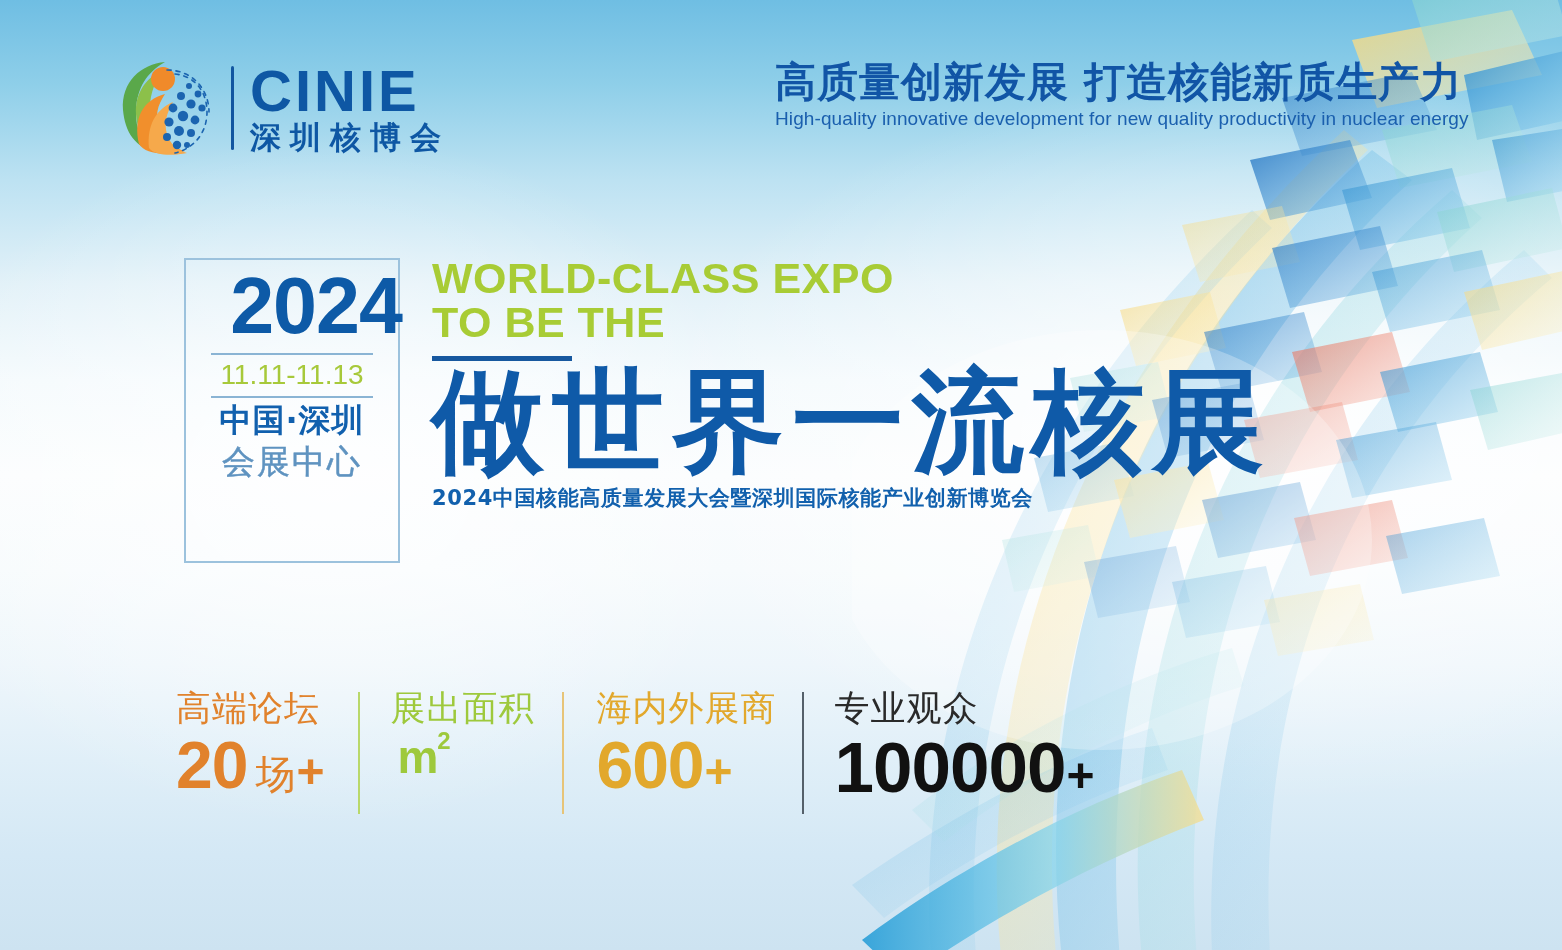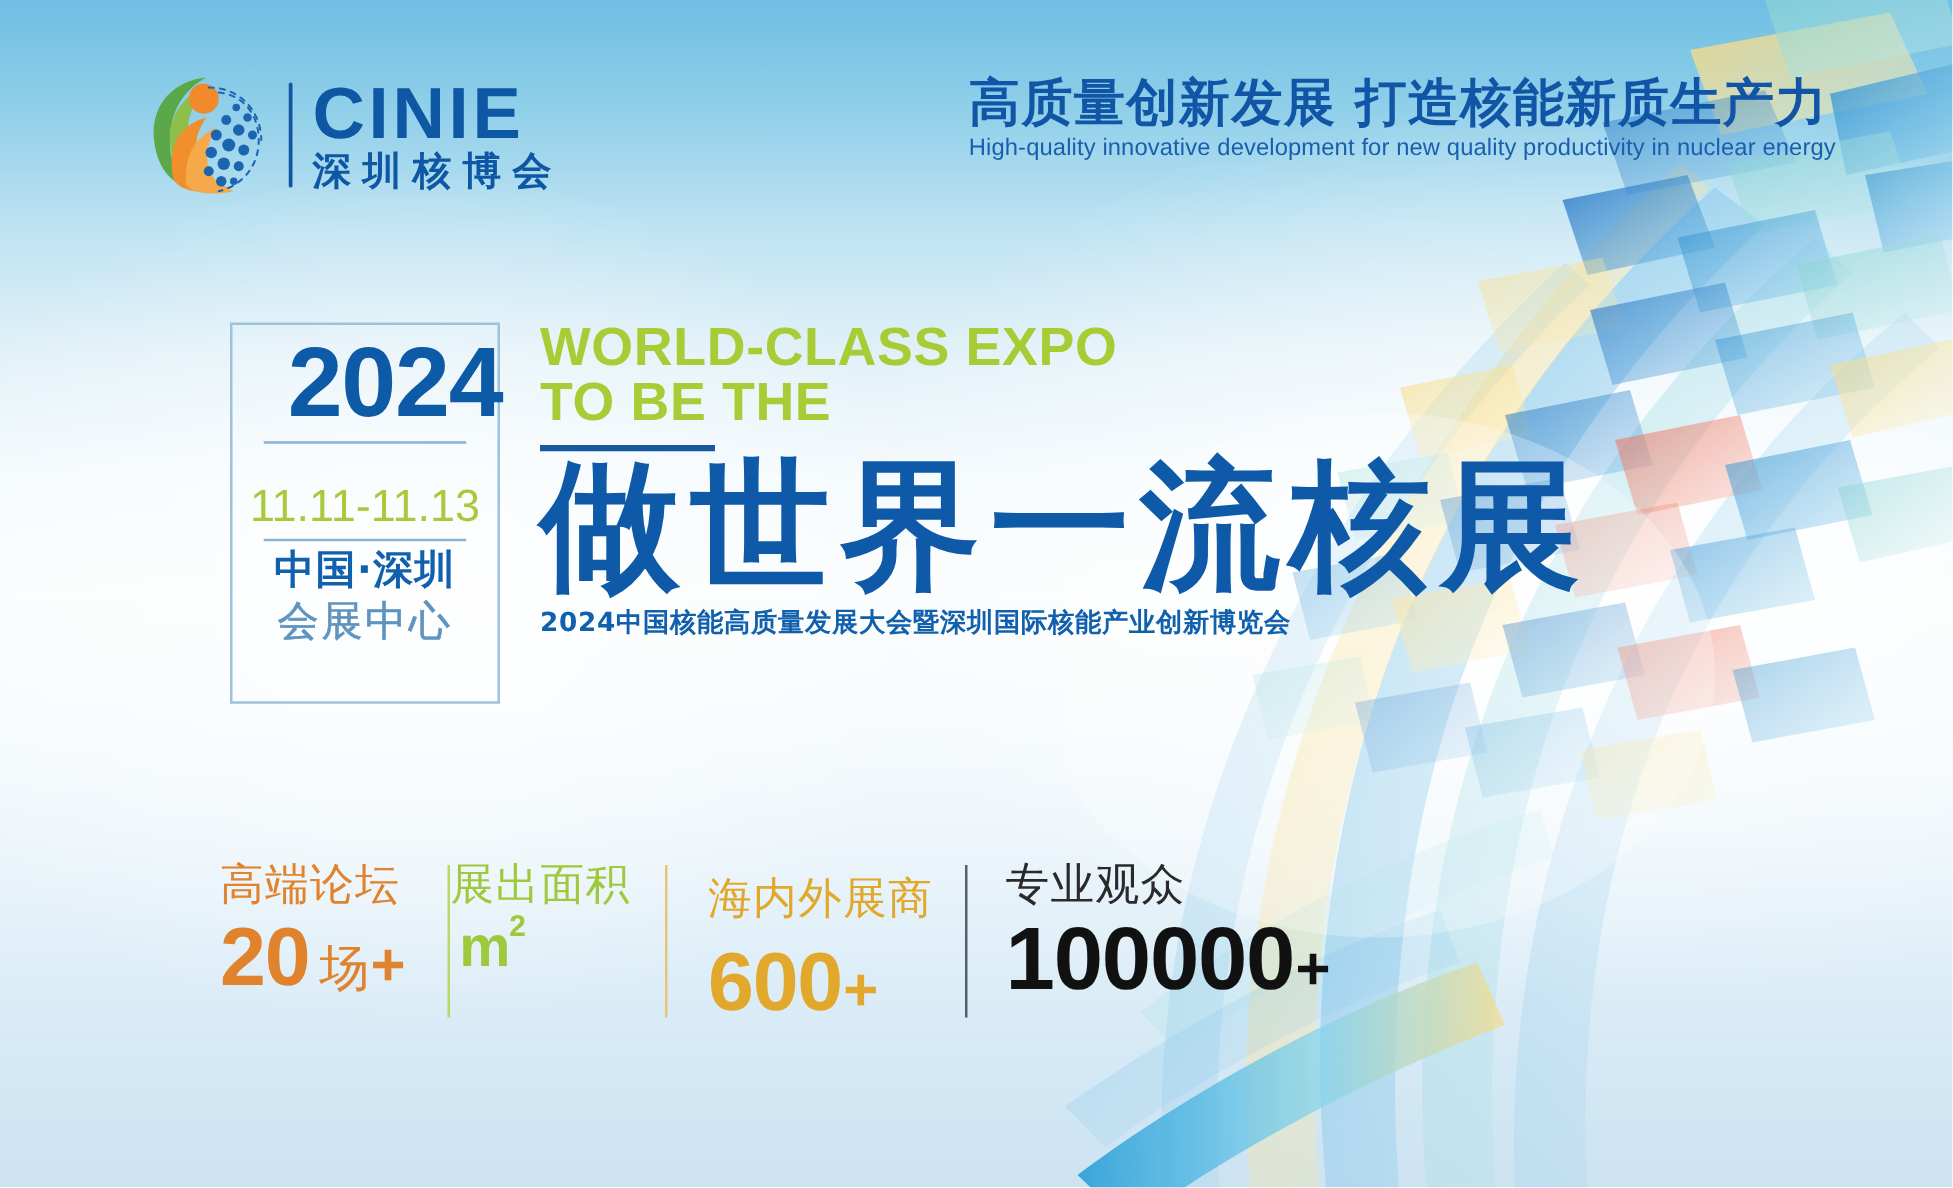--- a/index.html
+++ b/index.html
@@ -65,22 +65,22 @@
     border:2px solid #9cc2dd;box-sizing:border-box;
     display:flex;flex-direction:column;align-items:center;
     padding-top:6px;
   }
   #year{
     font-size:79px;font-weight:700;color:#0d5aa7;letter-spacing:-1px;
     line-height:1.02;font-family:"Liberation Sans",sans-serif;margin-left:48px;
   }
   .dbrule{width:162px;height:2px;background:#8ab4d4;margin:6px 0 4px;}
   #dates{
-    font-size:36px;font-weight:500;color:#a7c93a;letter-spacing:0px;
-    line-height:1.12;font-family:"Liberation Sans",sans-serif;margin-top:26px;
+    font-size:28px;font-weight:500;color:#a7c93a;letter-spacing:0px;
+    line-height:1.12;font-family:"Liberation Sans",sans-serif;
   }
   #city{
     font-size:32px;font-weight:700;color:#1160ae;letter-spacing:1px;
     margin-top:0;line-height:1.18;font-family:"DejaVu Sans",sans-serif;
   }
   #venue{
     font-size:33px;font-weight:400;color:#5f93c0;letter-spacing:2px;
     line-height:1.2;margin-top:2px;font-family:"DejaVu Sans",sans-serif;
     -webkit-text-stroke:0.5px #5f93c0;
   }
@@ -115,21 +115,21 @@
   }
   .v-num{font-size:66px;font-weight:700;line-height:1.08;letter-spacing:-1px;}
   .v-unit-cn{font-size:40px;font-weight:500;margin-left:8px;font-family:"DejaVu Sans",sans-serif;}
   .v-plus{font-size:48px;font-weight:700;margin-left:1px;}
   .v-m{font-size:46px;font-weight:700;margin-left:7px;position:relative;}
   .v-sup{font-size:24px;font-weight:700;position:relative;top:-24px;left:-1px;}
   .divider{width:2px;align-self:stretch;margin:4px 0 0;}
 
   .s0 .stat-label,.s0 .stat-value{color:#e1822c;}
   .s1 .stat-label,.s1 .stat-value{color:#9ec93c;}
-  .s2 .stat-label,.s2 .stat-value{color:#e2a82c;margin-top:11px;}
+  .s2 .stat-label,.s2 .stat-value{color:#e2a82c;}
   .s3 .stat-label{color:#2a2a2a;}
   .s3 .stat-value{color:#111;}
   .s3 .v-num{font-size:71px;}
 </style>
 </head>
 <body>
 
 <div id="banner">
 
   <div id="leftglow"></div>
@@ -303,21 +303,21 @@
       <div class="stat-label">高端论坛</div>
       <div class="stat-value">
         <span class="v-num">20</span>
         <span class="v-unit-cn">场</span>
         <span class="v-plus">+</span>
       </div>
     </div>
 
     <div class="divider" style="background:#b9d86a;height:122px;"></div>
 
-    <div class="stat s1" style="padding-right:28px;">
+    <div class="stat s1" style="padding-left:30px;padding-right:28px;">
       <div class="stat-label">展出面积</div>
       <div class="stat-value">
         <span class="v-m">m</span>
         <span class="v-sup">2</span>
       </div>
     </div>
 
     <div class="divider" style="background:#e7c478;height:122px;"></div>
 
     <div class="stat s2" style="padding-left:32px;padding-right:26px;">

